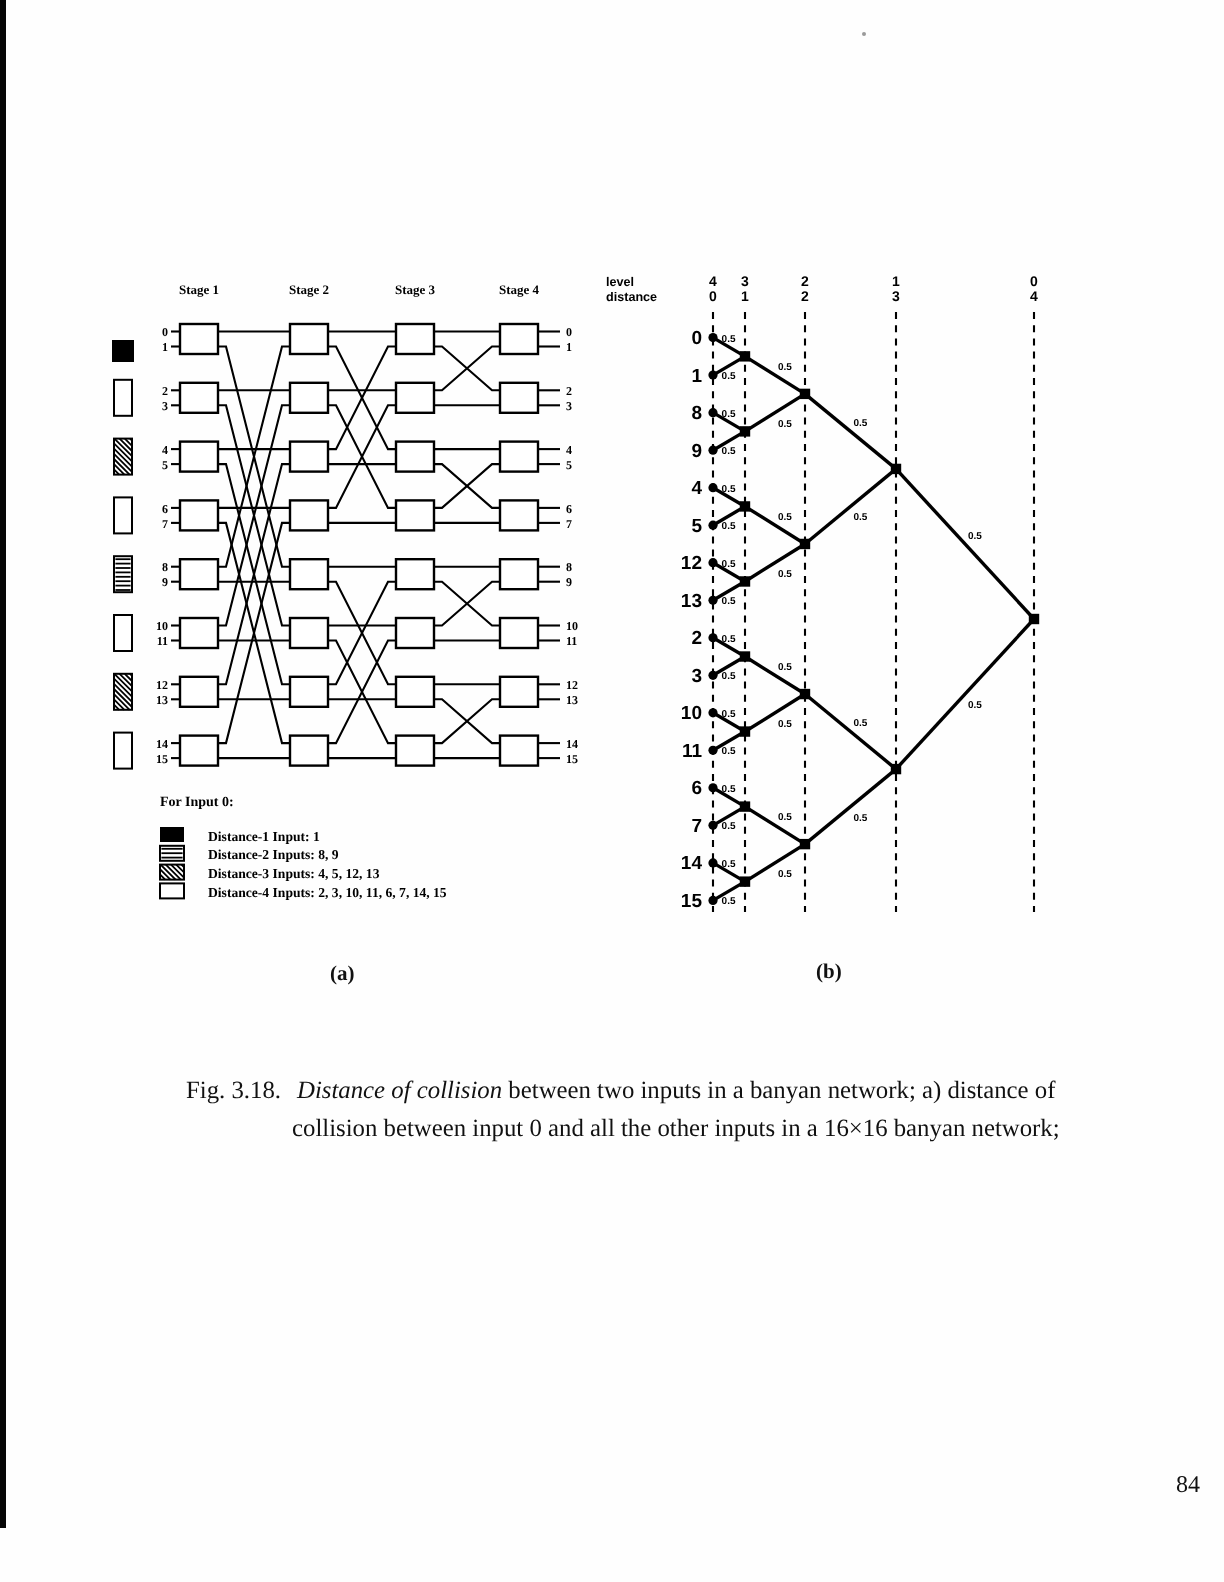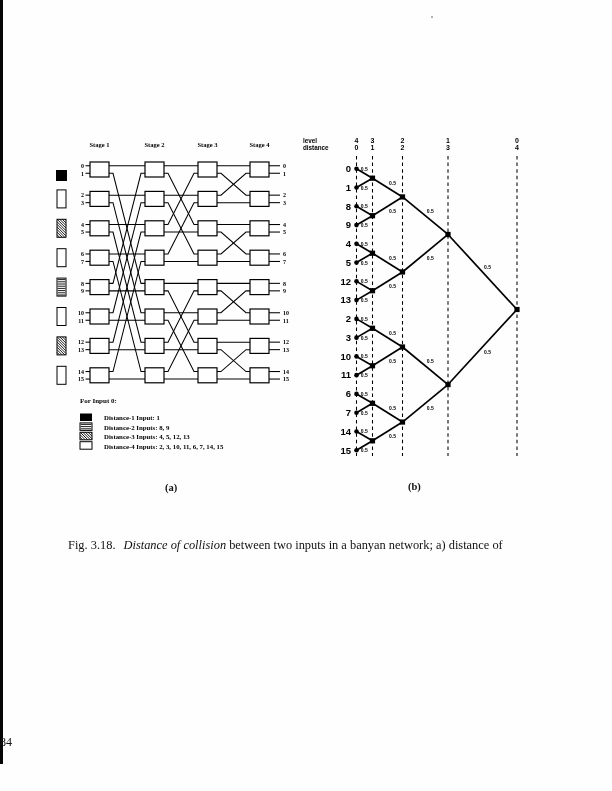--- a/index.html
+++ b/index.html
@@ -14,24 +14,24 @@
   .wire{stroke:#000;stroke-width:1.05;fill:none;}
   .blab{font-family:"Liberation Serif",serif;font-weight:bold;fill:#000;}
   .tlab{font-family:"Liberation Sans",sans-serif;font-weight:bold;fill:#000;}
   .tnum{font-family:"Liberation Sans",sans-serif;font-weight:bold;fill:#000;}
   .tw{font-family:"Liberation Sans",sans-serif;font-weight:bold;fill:#000;}
   .dash{stroke:#000;stroke-width:1.05;stroke-dasharray:3.5,3.1;fill:none;}
   .tedge{stroke:#000;stroke-width:1.7;fill:none;}
   #panel-a,#panel-b{position:absolute;font-weight:bold;font-size:10.5px;}
   #panel-a{left:165px;top:482px;}
   #panel-b{left:408px;top:481px;}
-  #caption{position:absolute;left:68px;top:536px;width:462px;font-size:12.4px;line-height:18.6px;}
+  #caption{position:absolute;left:93px;top:536px;width:462px;font-size:12.4px;line-height:18.6px;}
   #caption .l2,#caption .l3{margin-left:53px;}
   #caption .figno{margin-right:8px;}
-  #page-number{position:absolute;left:0;top:735px;width:600px;text-align:left;font-size:12px;}
+  #page-number{position:absolute;left:0;top:735px;width:600px;text-align:right;font-size:12px;}
 </style>
 </head>
 <body>
 
 <div id="scan-bar"></div>
 <div id="speck"></div>
 
 <svg id="banyan-svg" width="245" height="330" viewBox="50 128 245 330">
     <text x="99.5" y="147" text-anchor="middle" class="blab" font-size="6.5">Stage 1</text>
     <text x="154.5" y="147" text-anchor="middle" class="blab" font-size="6.5">Stage 2</text>
@@ -363,15 +363,16 @@
     <line x1="448" y1="384.54" x2="517" y2="309.5" class="tedge"></line>
     <text x="484" y="354.02" text-anchor="start" class="tw" font-size="5">0.5</text>
     <rect x="514.4" y="306.9" width="5.2" height="5.2" fill="#000"></rect>
   </svg>
 
 <div id="panel-a">(a)</div>
 <div id="panel-b">(b)</div>
 
 <div id="caption">
   <div class="l1"><span class="figno">Fig. 3.18.</span><i>Distance of collision</i><span> between two inputs in a banyan network; a) distance of</span></div>
+  <div class="l2">collision between input 0 and all the other inputs in a 16×16 banyan network;</div>
 </div>
 
 <div id="page-number">84</div>
 
 </body></html>

